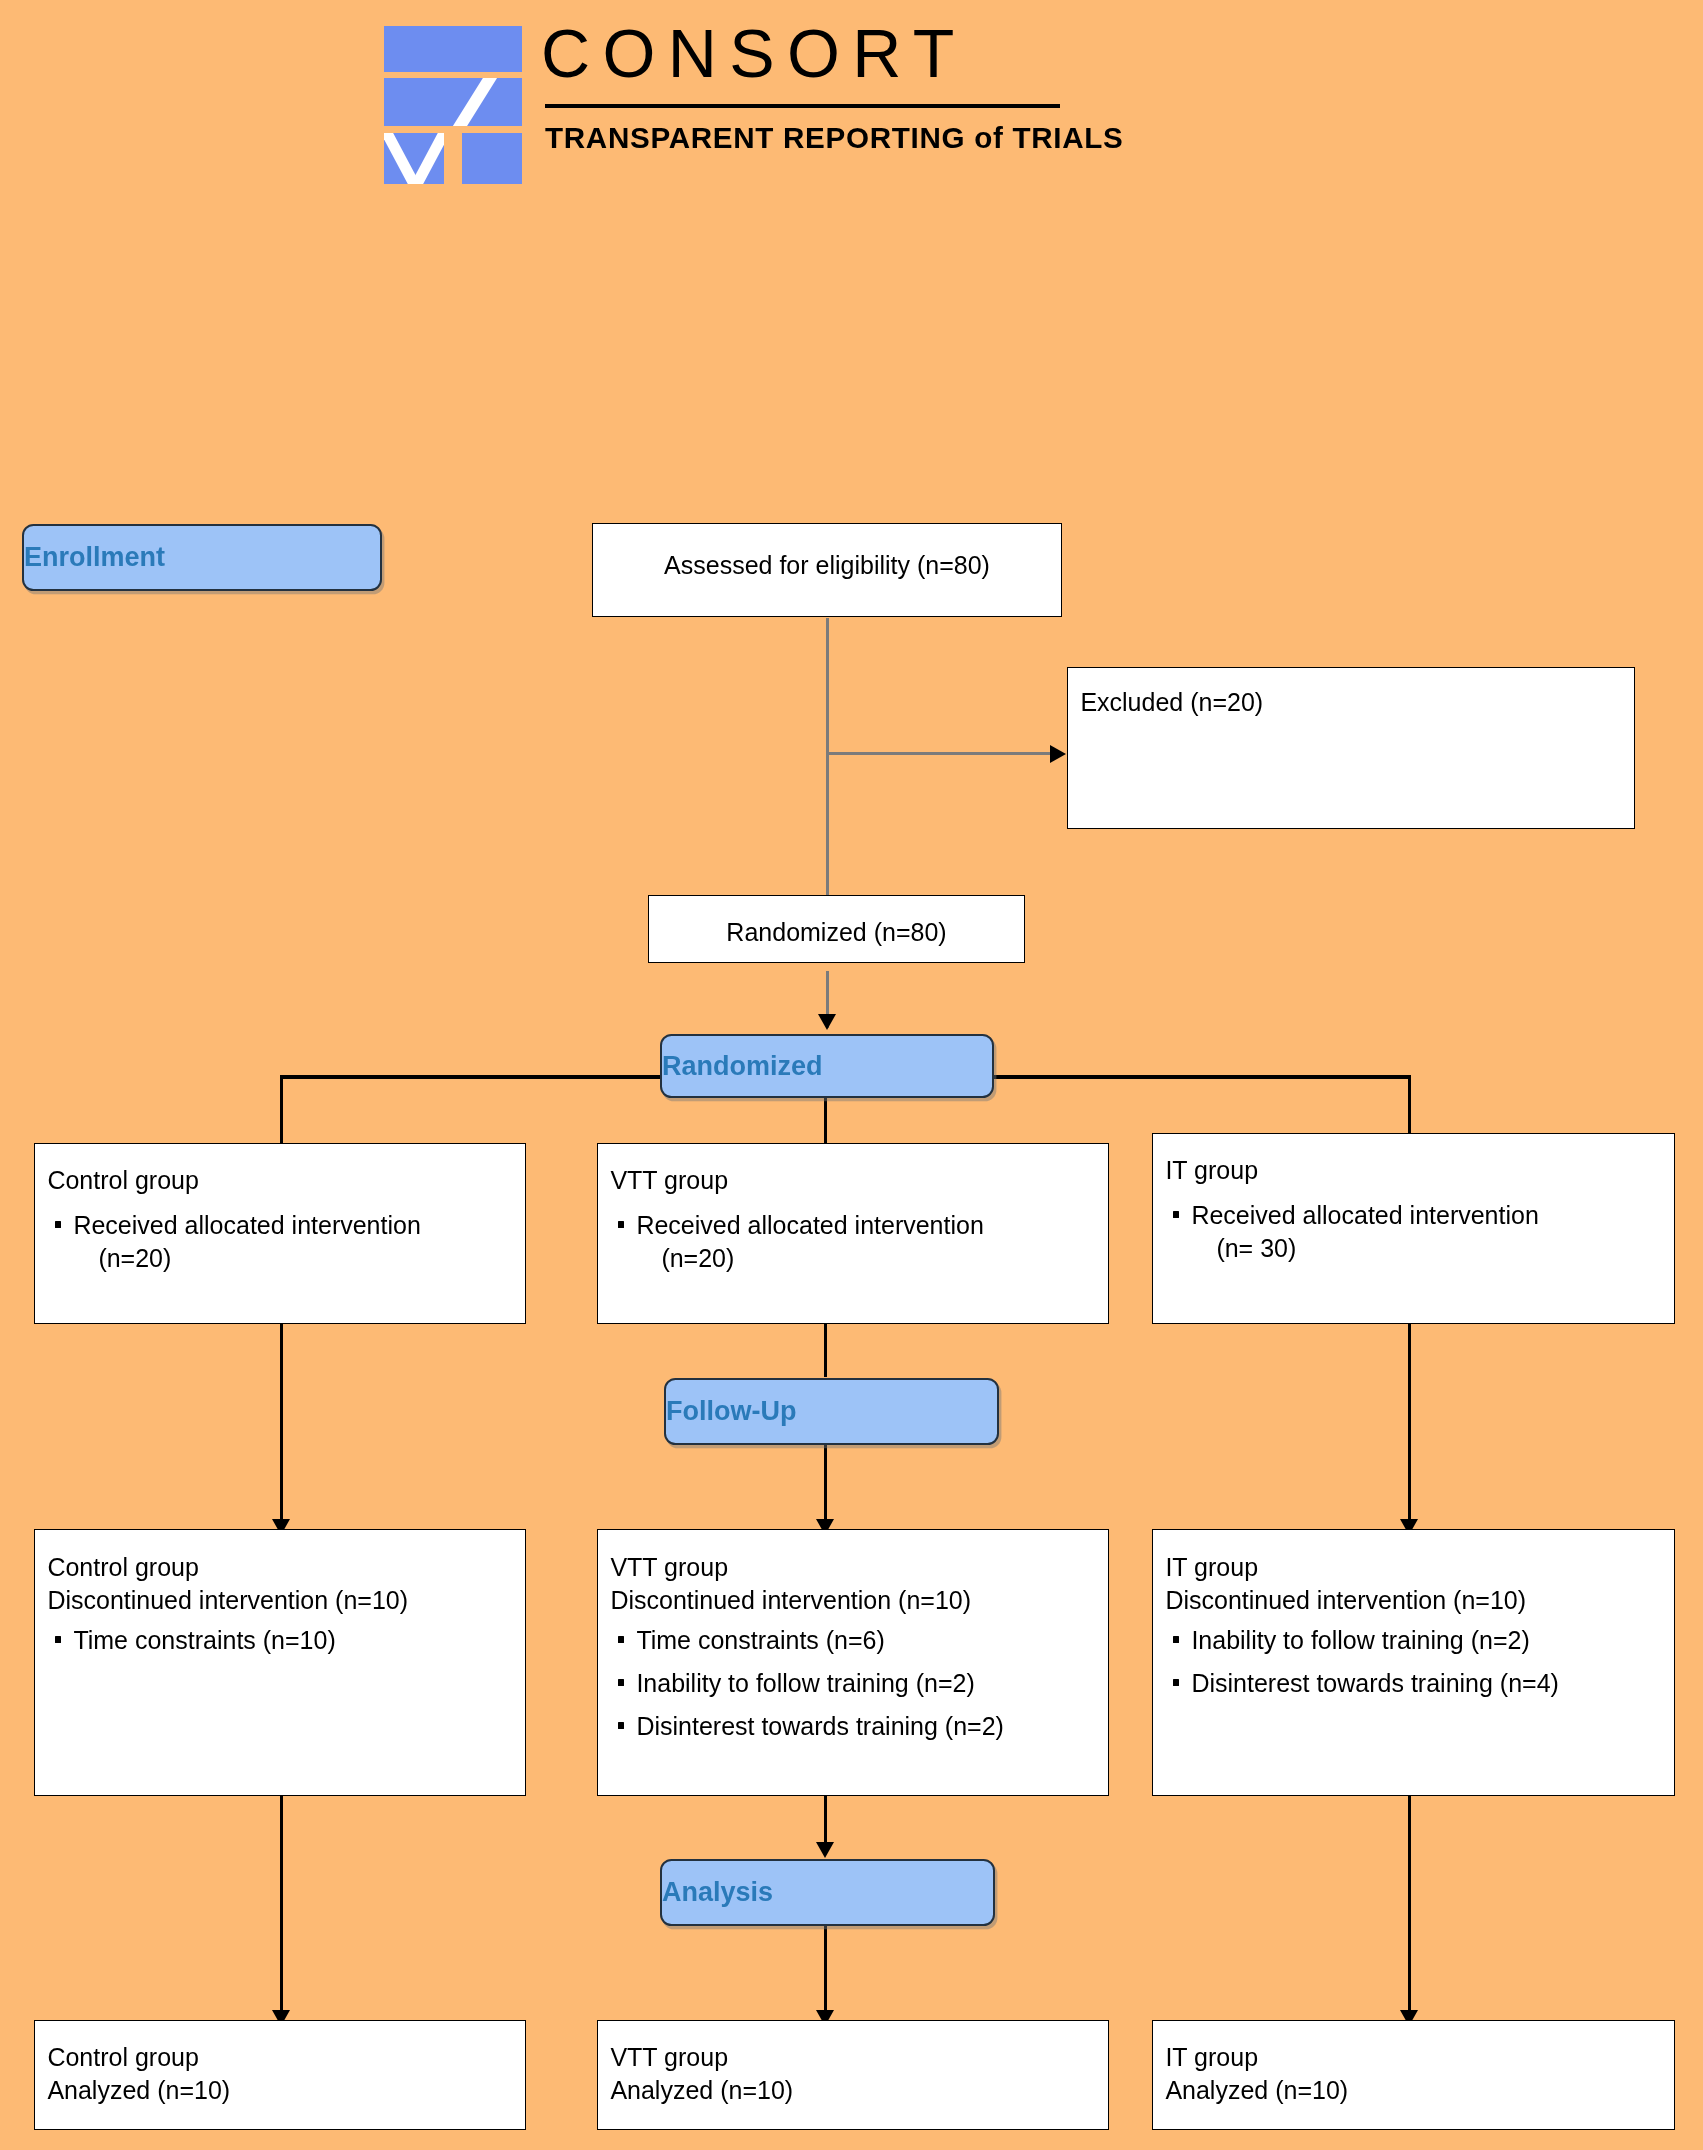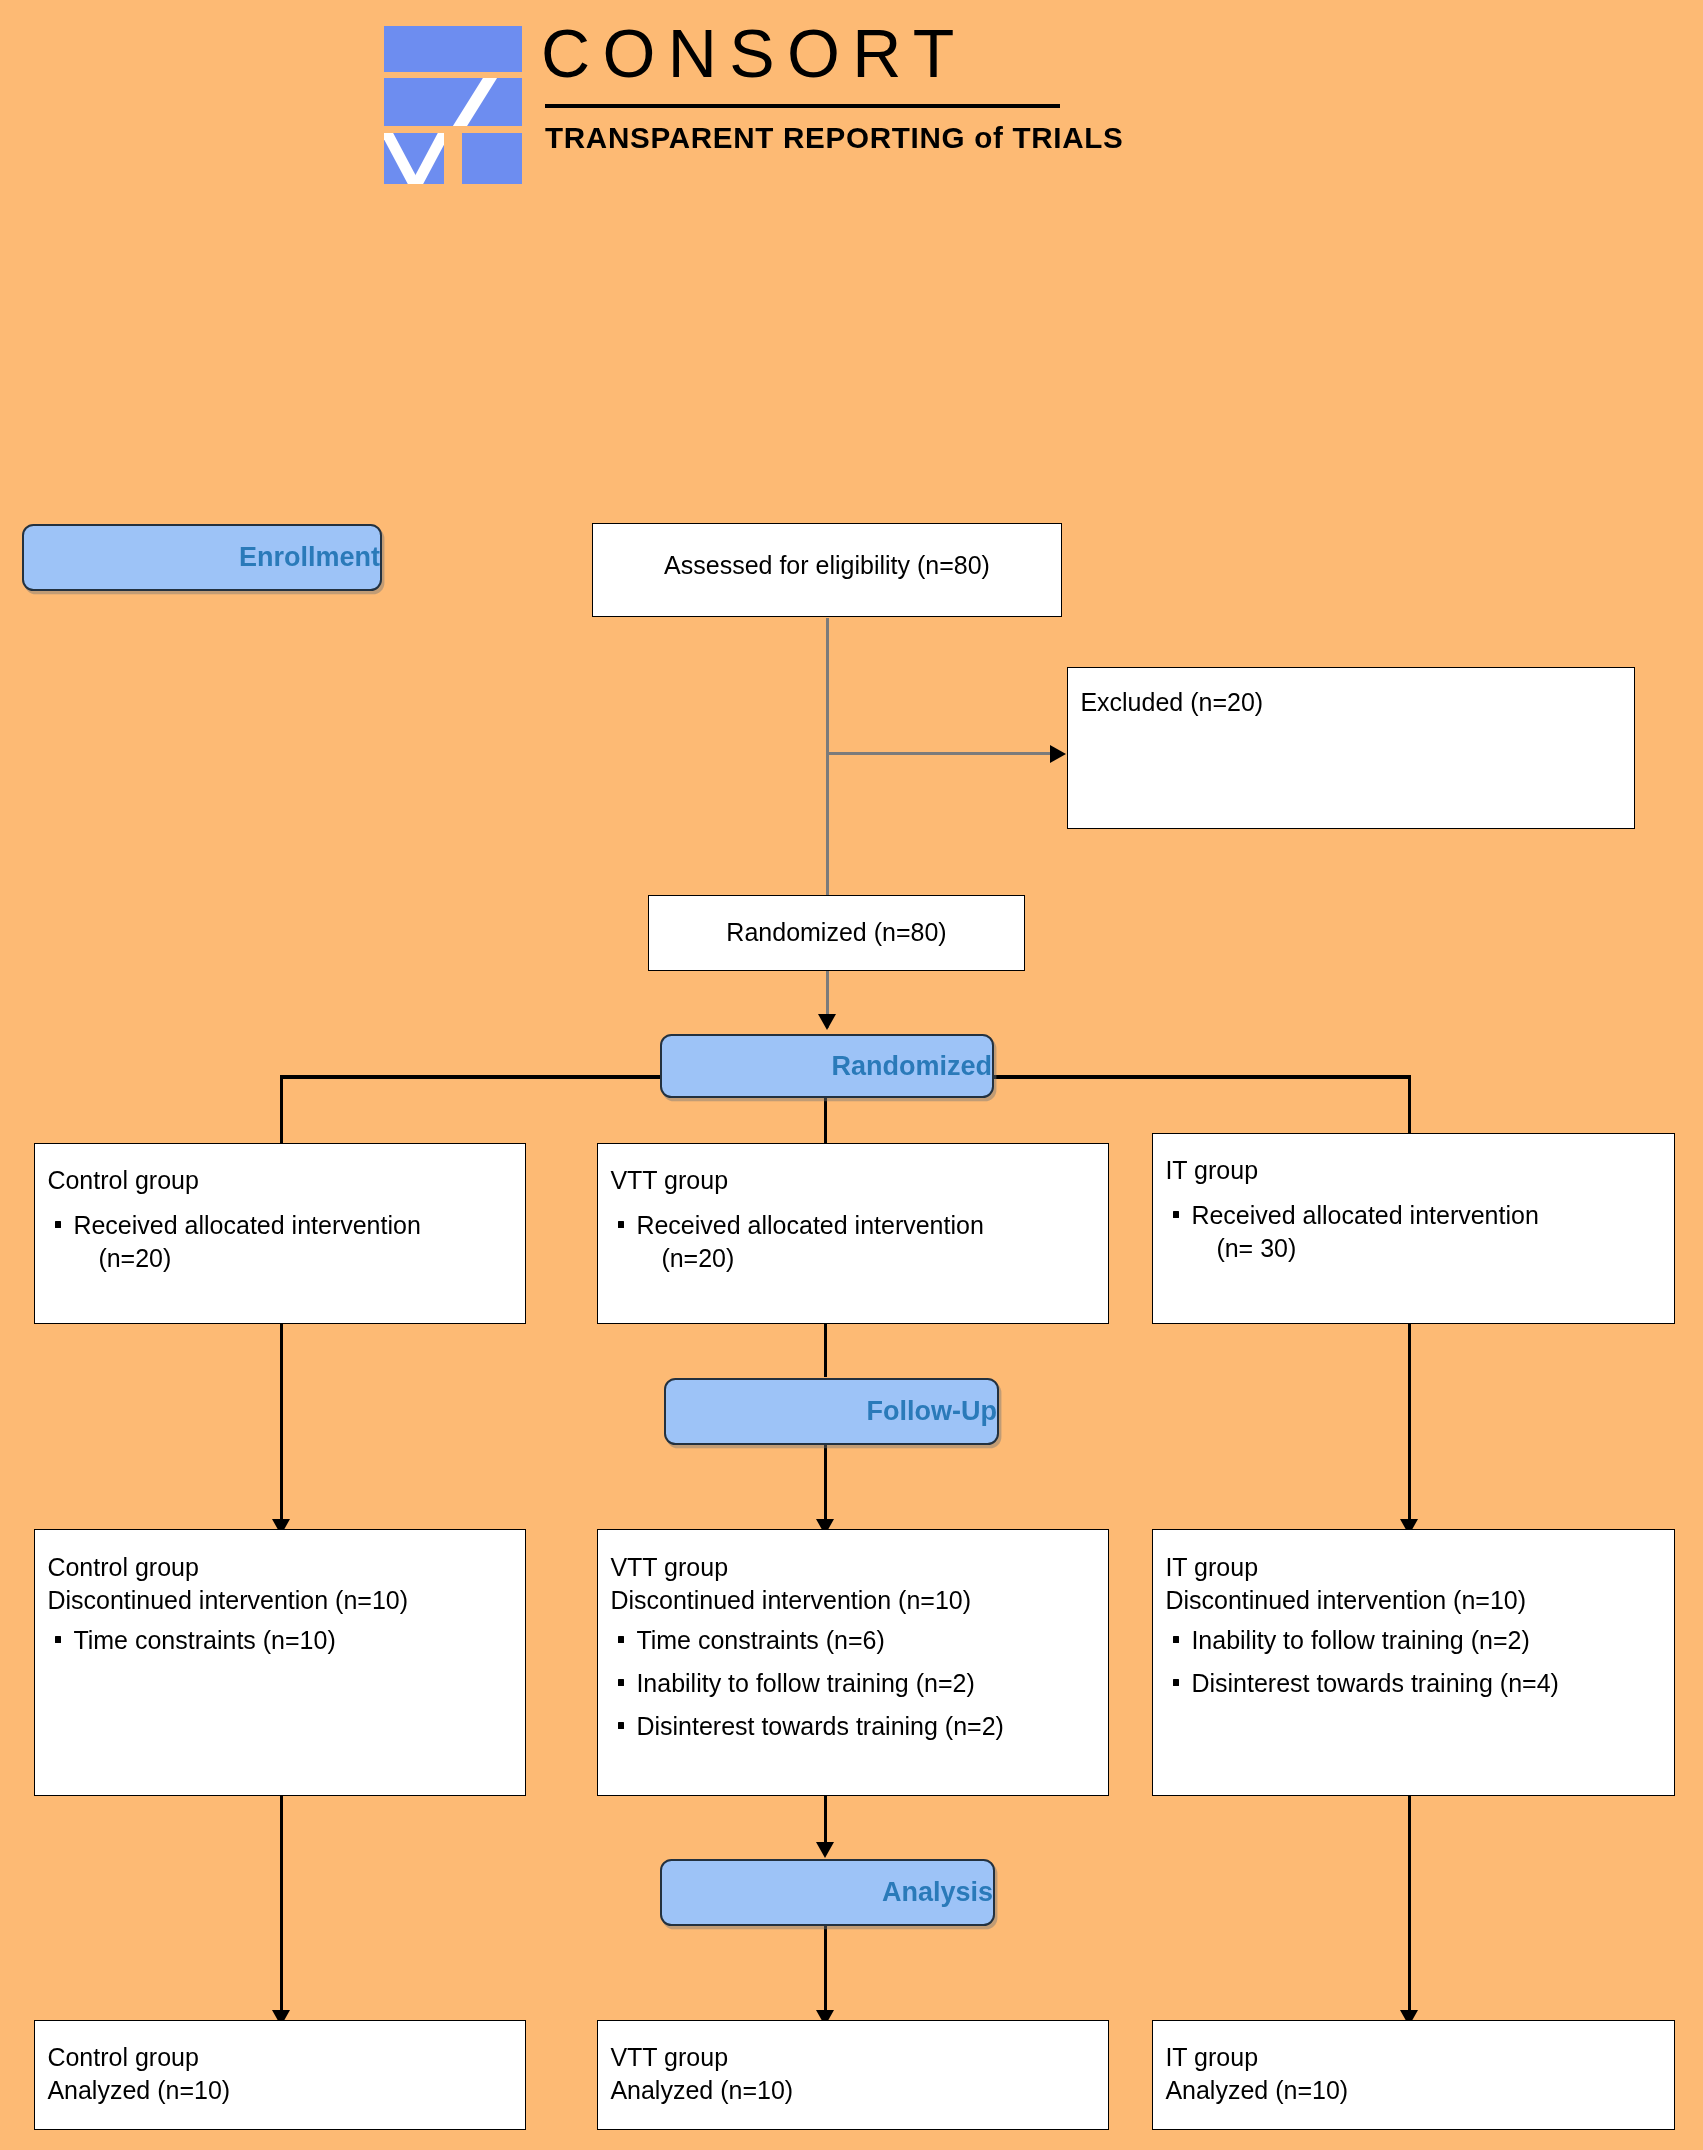--- a/index.html
+++ b/index.html
@@ -132,21 +132,21 @@
     position:absolute;
     background:#9dc3f7;
     border:2.4px solid #23313f;
     border-radius:11.4px;
     box-sizing:border-box;
     color:#2a7ab9;
     font-size:27px;
     font-weight:bold;
     display:flex;
     align-items:center;
-    justify-content:flex-end;
+    justify-content:flex-start;
     box-shadow:2.4px 3.3px 0 rgba(120,120,120,0.45);
     z-index:5;
   }
 
   
   .ln{ position:absolute; }
   .v-gray{ width:3.3px; background:#7b7b7b; }
   .h-gray{ height:3.3px; background:#7b7b7b; }
   .v-blk{ width:2.9px; background:#000; }
   .h-blk{ height:3.8px; background:#000; }
@@ -201,21 +201,21 @@
 
   <div class="ln v-gray" style="left:826px; top:618px; height:277px;"></div>
 
   <div class="ln h-gray" style="left:826px; top:752px; width:225px;"></div>
   <div class="arw-right" style="left:1050px; top:745px;"></div>
 
   <div class="box" style="left:1067px; top:667px; width:568px; height:162px;">
     <div class="btext" style="top:18px;">Excluded (n=20)</div>
   </div>
 
-  <div class="box center" style="left:648px; top:895px; width:377px; height:76px;">
+  <div class="box center" style="left:648px; top:895px; width:377px; height:68px;">
     <div class="btext" style="top:20px;">Randomized (n=80)</div>
   </div>
 
   <div class="ln v-gray" style="left:826px; top:971px; height:57px;"></div>
   <div class="arw-down" style="left:818px; top:1014px;"></div>
 
   <div class="badge" style="left:660px; top:1034px; width:334px; height:64px;">
     <span>Randomized</span>
   </div>
 

